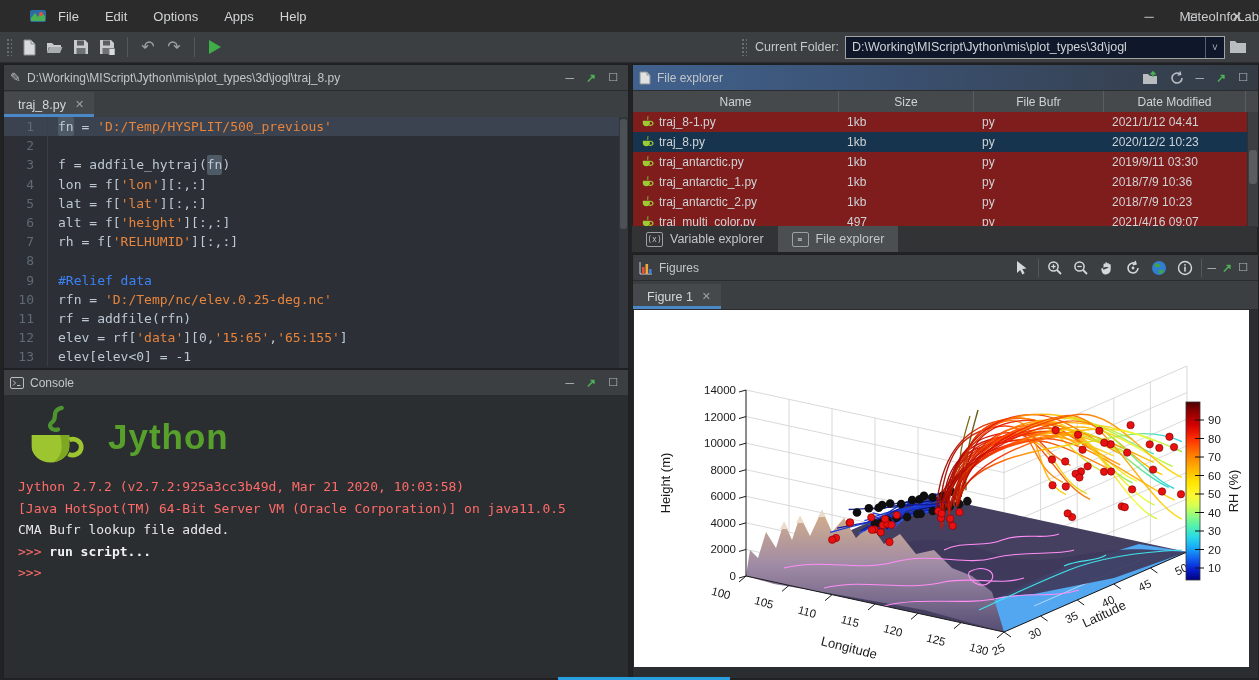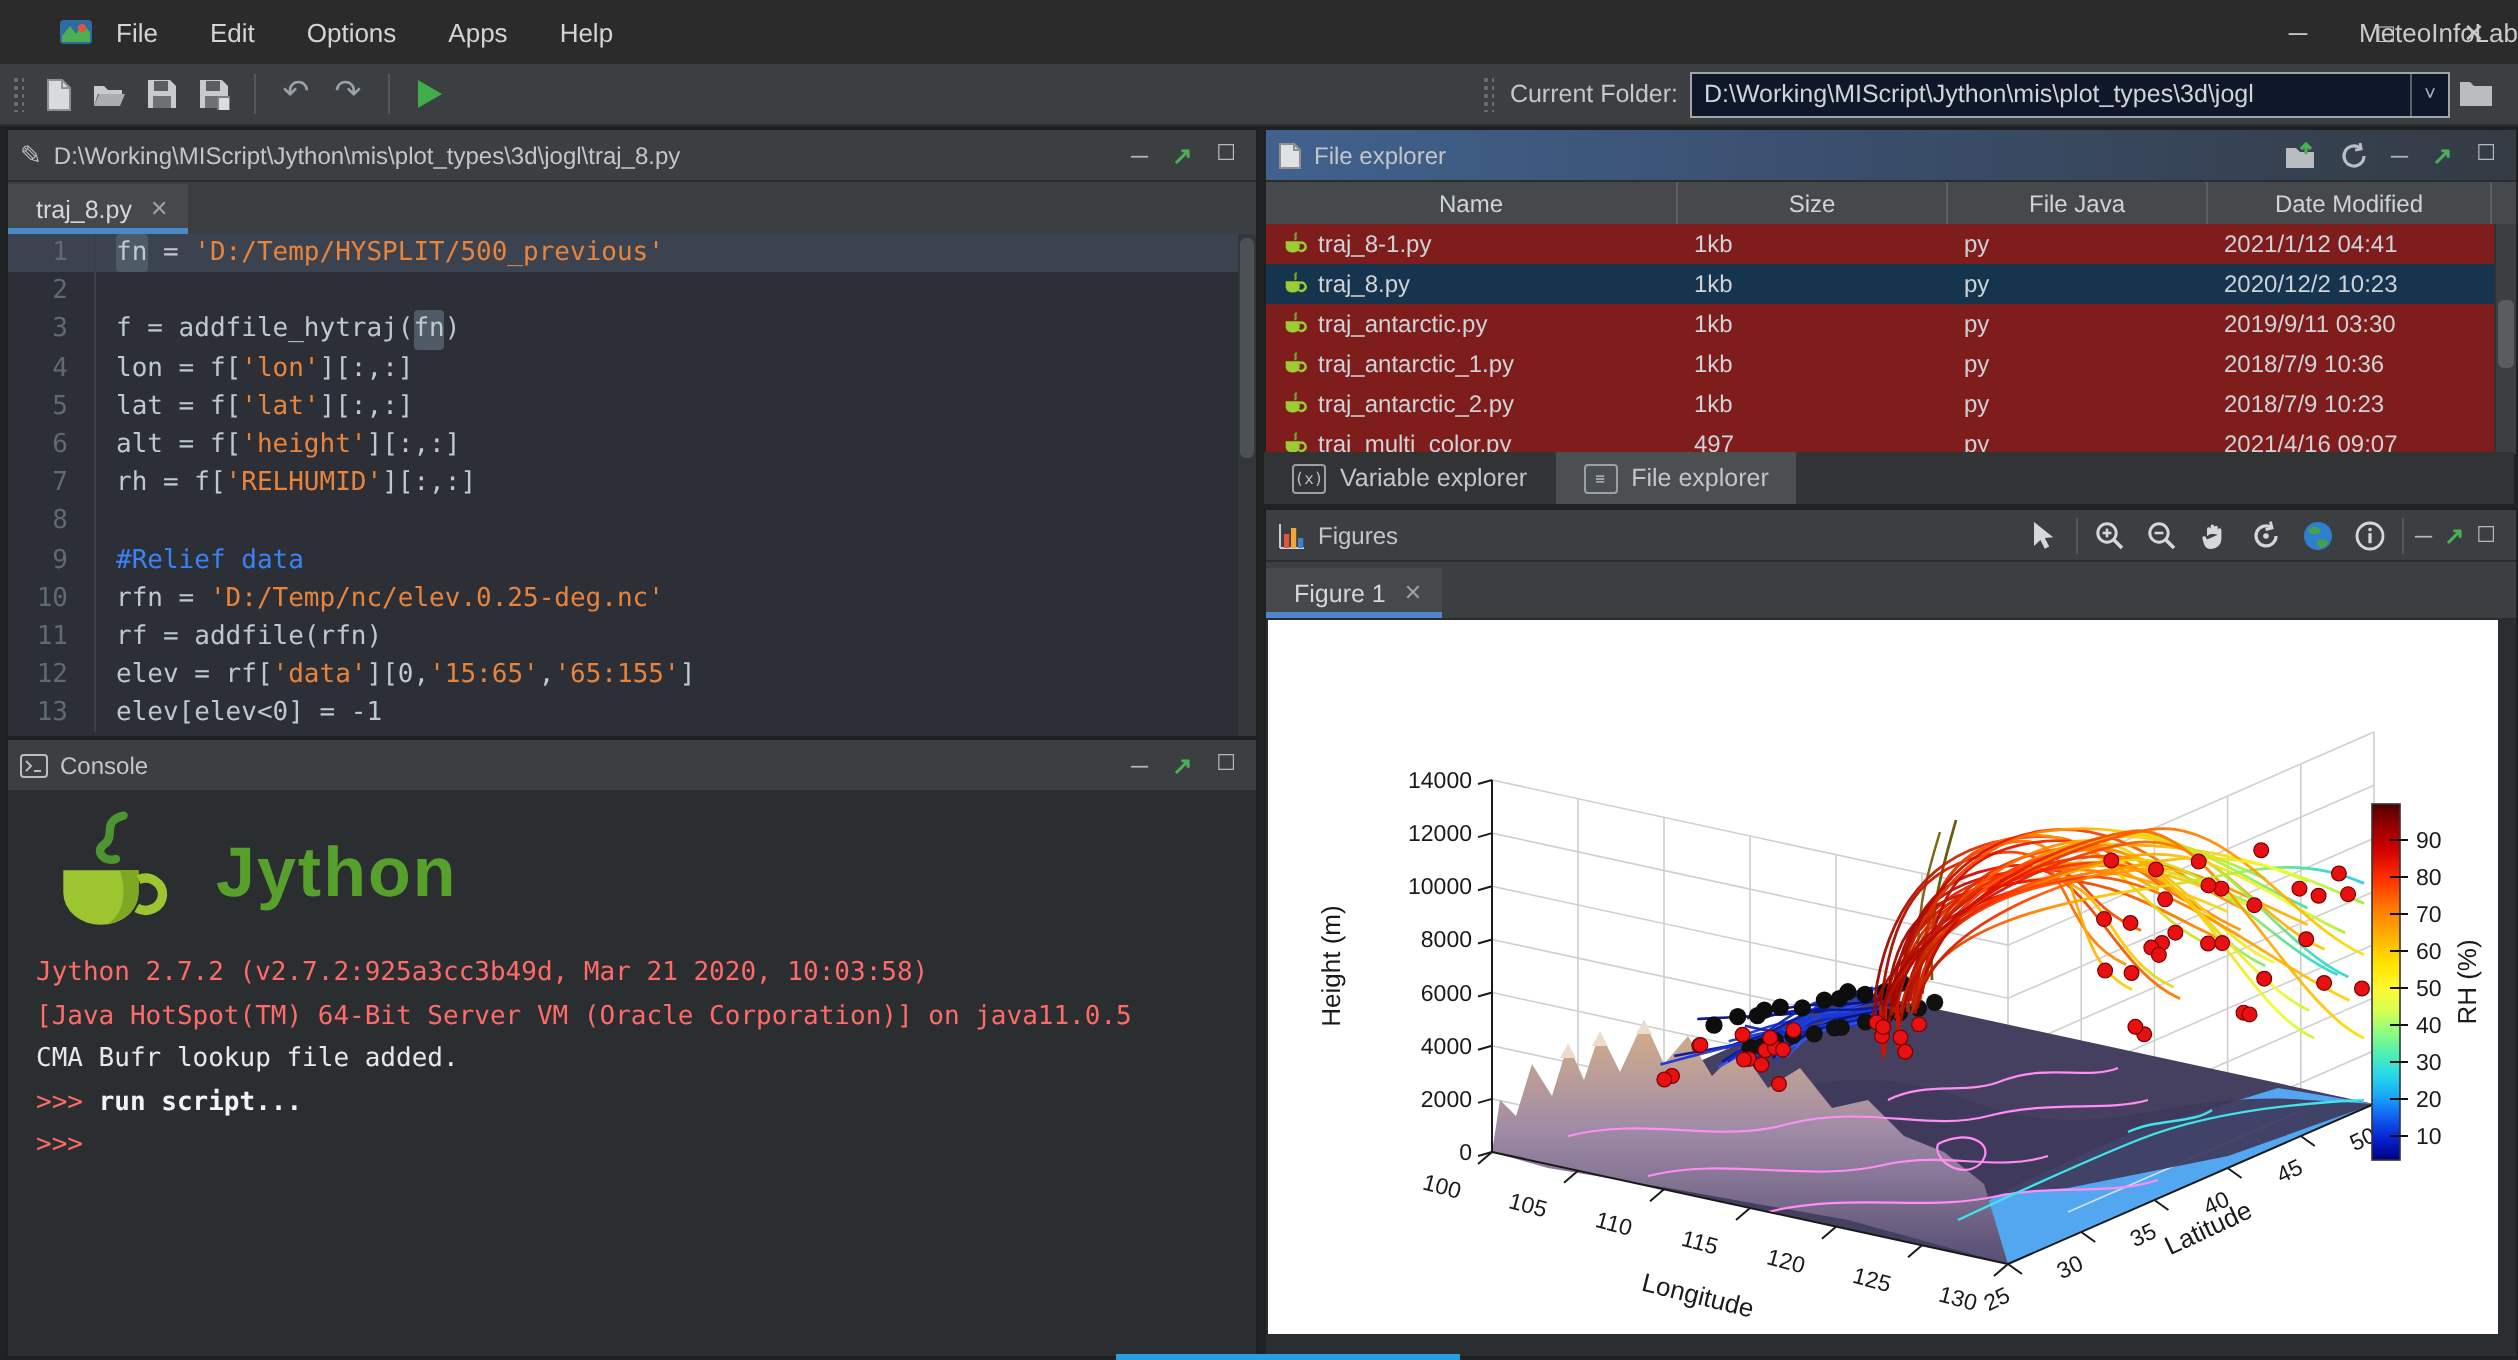--- a/index.html
+++ b/index.html
@@ -246,21 +246,21 @@
           <path d="M10,0.5 l0.6,3 l-3,0.6" fill="none" stroke="#b9bec2" stroke-width="1.4"></path>
         </svg>
       <span>─</span>
       <span class="float">↗</span>
       <span class="maxi">☐</span>
     </div>
   </div>
   <div id="fe-header">
     <div>Name</div>
     <div>Size</div>
-    <div>File Java</div>
+    <div>File Bufr</div>
     <div>Date Modified</div>
   </div>
   <div id="fe-rows">
       <div class="fe-row">
         <div class="fe-cell">
           <svg width="13" height="13" viewBox="0 0 14 14">
             <path d="M8,0.5 C5.8,1.5 8.6,2.8 6.8,4.2" stroke="#7aa22a" stroke-width="1.2" fill="none"></path>
             <path d="M2,5 h7.5 v3.2 a3.8,3.4 0 0 1 -7.5,0 z" fill="#9ccc33"></path>
             <path d="M9.3,6 a2.3,2.2 0 1 1 -0.4,3.6" stroke="#9ccc33" stroke-width="1.3" fill="none"></path>
           </svg>

